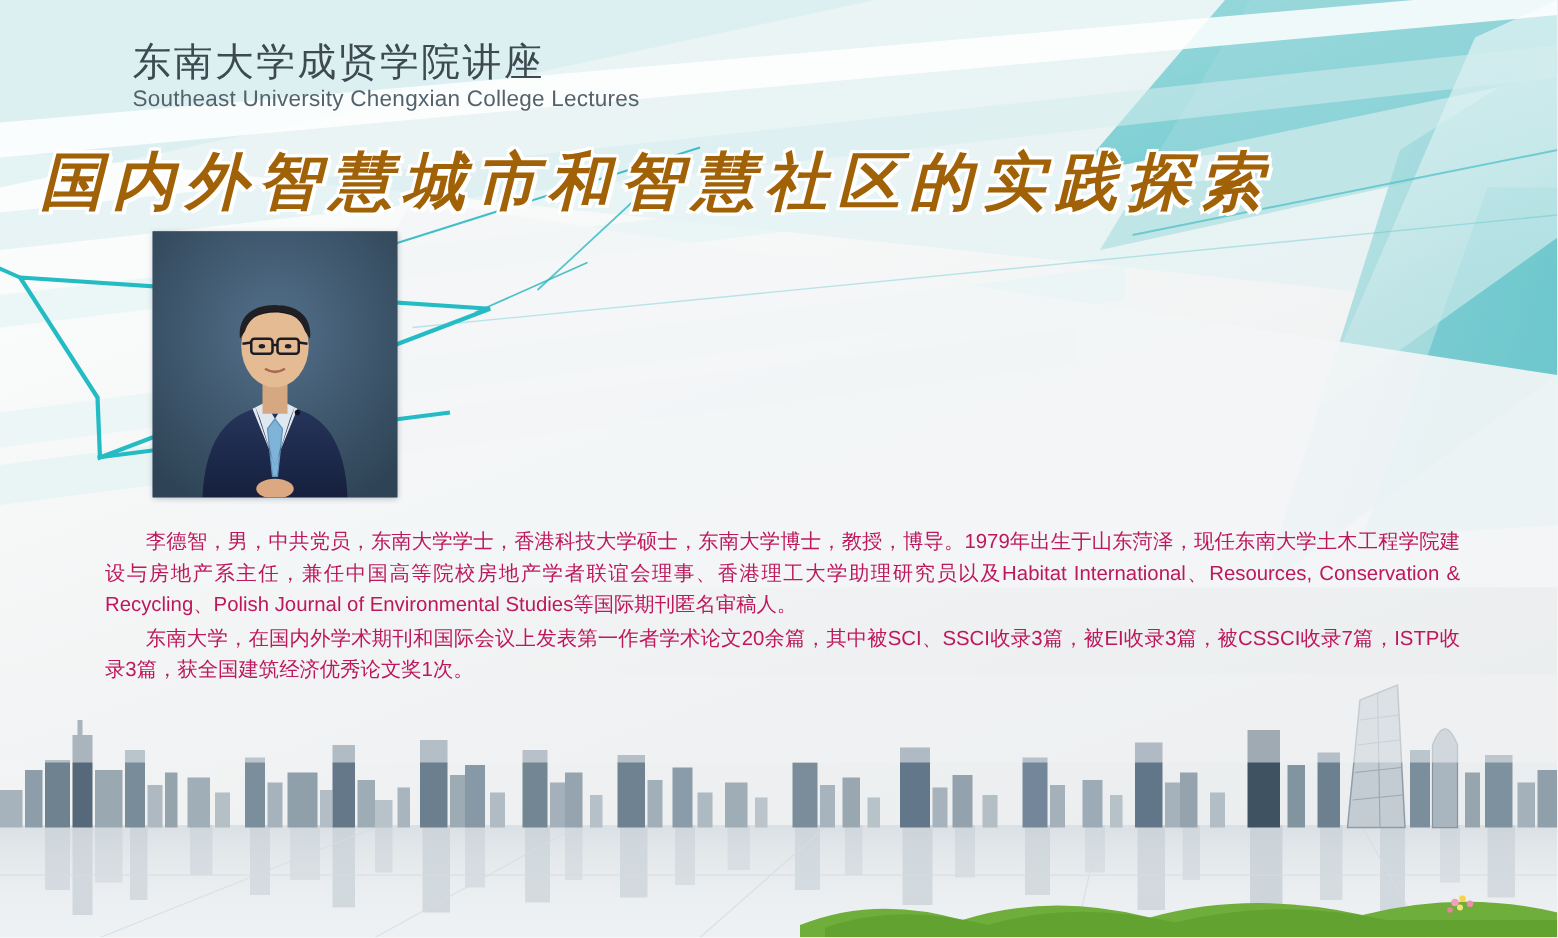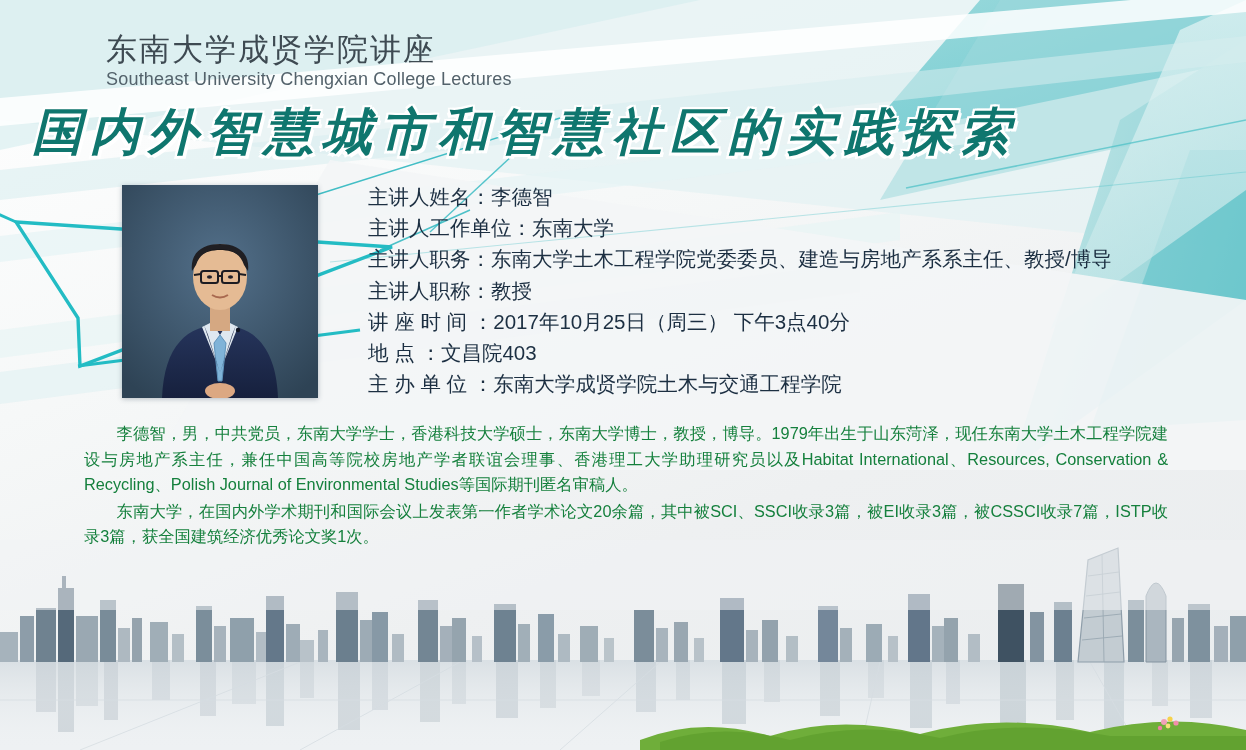--- a/index.html
+++ b/index.html
@@ -27,24 +27,24 @@
   .header-cn{
     font-size:31px;letter-spacing:2px;color:#3e4a52;
     font-weight:400;line-height:1.1;white-space:nowrap;
   }
   .header-en{
     font-size:18px;color:#53626b;letter-spacing:.2px;
     margin-top:2px;white-space:nowrap;
   }
   
   .title{
-    position:absolute;left:0;top:99px;width:1050px;text-align:center;
+    position:absolute;left:0;top:112px;width:1050px;text-align:center;
     font-family:"DejaVu Serif","Liberation Serif",serif;
     font-weight:bold;font-size:50px;letter-spacing:8px;
-    color:#0f766e;white-space:nowrap;
+    color:#a16207;white-space:nowrap;
     font-style:italic;
     text-shadow:
       2px 0 0 #fff,-2px 0 0 #fff,0 2px 0 #fff,0 -2px 0 #fff,
       2px 2px 0 #fff,-2px -2px 0 #fff,2px -2px 0 #fff,-2px 2px 0 #fff,
       3px 3px 0 #fff,-3px 3px 0 #fff;
   }
   
   .portrait{
     position:absolute;left:122px;top:185px;width:196px;height:213px;
     box-shadow:0 1px 5px rgba(30,50,70,.30);
@@ -54,21 +54,21 @@
   .info{
     position:absolute;left:368px;top:181px;width:820px;
   }
   .info-line{
     font-size:20.5px;color:#1c2f42;line-height:31.2px;
     white-space:nowrap;
   }
   
   .bio{
     position:absolute;left:84px;top:421px;width:1084px;
-    font-size:16.3px;line-height:25.6px;color:#15803d;
+    font-size:16.3px;line-height:25.6px;color:#be185d;
     text-align:justify;
   }
   .bio p{margin:0 0 1px 0;text-indent:2em;}
 </style>
 </head>
 <body>
 
 <div id="poster">
 
   <div class="bg-base"></div>
@@ -312,28 +312,19 @@
       <ellipse cx="108.5" cy="92" rx="2.6" ry="1.8" fill="#20202a"></ellipse>
 
       <path d="M90,110 Q98,115 106,110" stroke="#a8694f" stroke-width="2" fill="none"></path>
 
       <ellipse cx="98" cy="206" rx="15" ry="8" fill="#dca882"></ellipse>
 
       <circle cx="116" cy="145" r="2.2" fill="#0f1422"></circle>
     </svg>
   </div>
 
-  <div class="info">
-    <div class="info-line">主讲人姓名：李德智</div>
-    <div class="info-line">主讲人工作单位：东南大学</div>
-    <div class="info-line">主讲人职务：东南大学土木工程学院党委委员、建造与房地产系系主任、教授/博导</div>
-    <div class="info-line">主讲人职称：教授</div>
-    <div class="info-line">讲 座 时 间 ：2017年10月25日（周三） 下午3点40分</div>
-    <div class="info-line">地         点 ：文昌院403</div>
-    <div class="info-line">主 办 单 位 ：东南大学成贤学院土木与交通工程学院</div>
-  </div>
 
   <div class="bio">
     <p>李德智，男，中共党员，东南大学学士，香港科技大学硕士，东南大学博士，教授，博导。1979年出生于山东菏泽，现任东南大学土木工程学院建设与房地产系主任，兼任中国高等院校房地产学者联谊会理事、香港理工大学助理研究员以及Habitat International、Resources, Conservation &amp; Recycling、Polish Journal of Environmental Studies等国际期刊匿名审稿人。</p>
     <p>东南大学，在国内外学术期刊和国际会议上发表第一作者学术论文20余篇，其中被SCI、SSCI收录3篇，被EI收录3篇，被CSSCI收录7篇，ISTP收录3篇，获全国建筑经济优秀论文奖1次。</p>
   </div>
 
 </div>
 
 </body></html>

